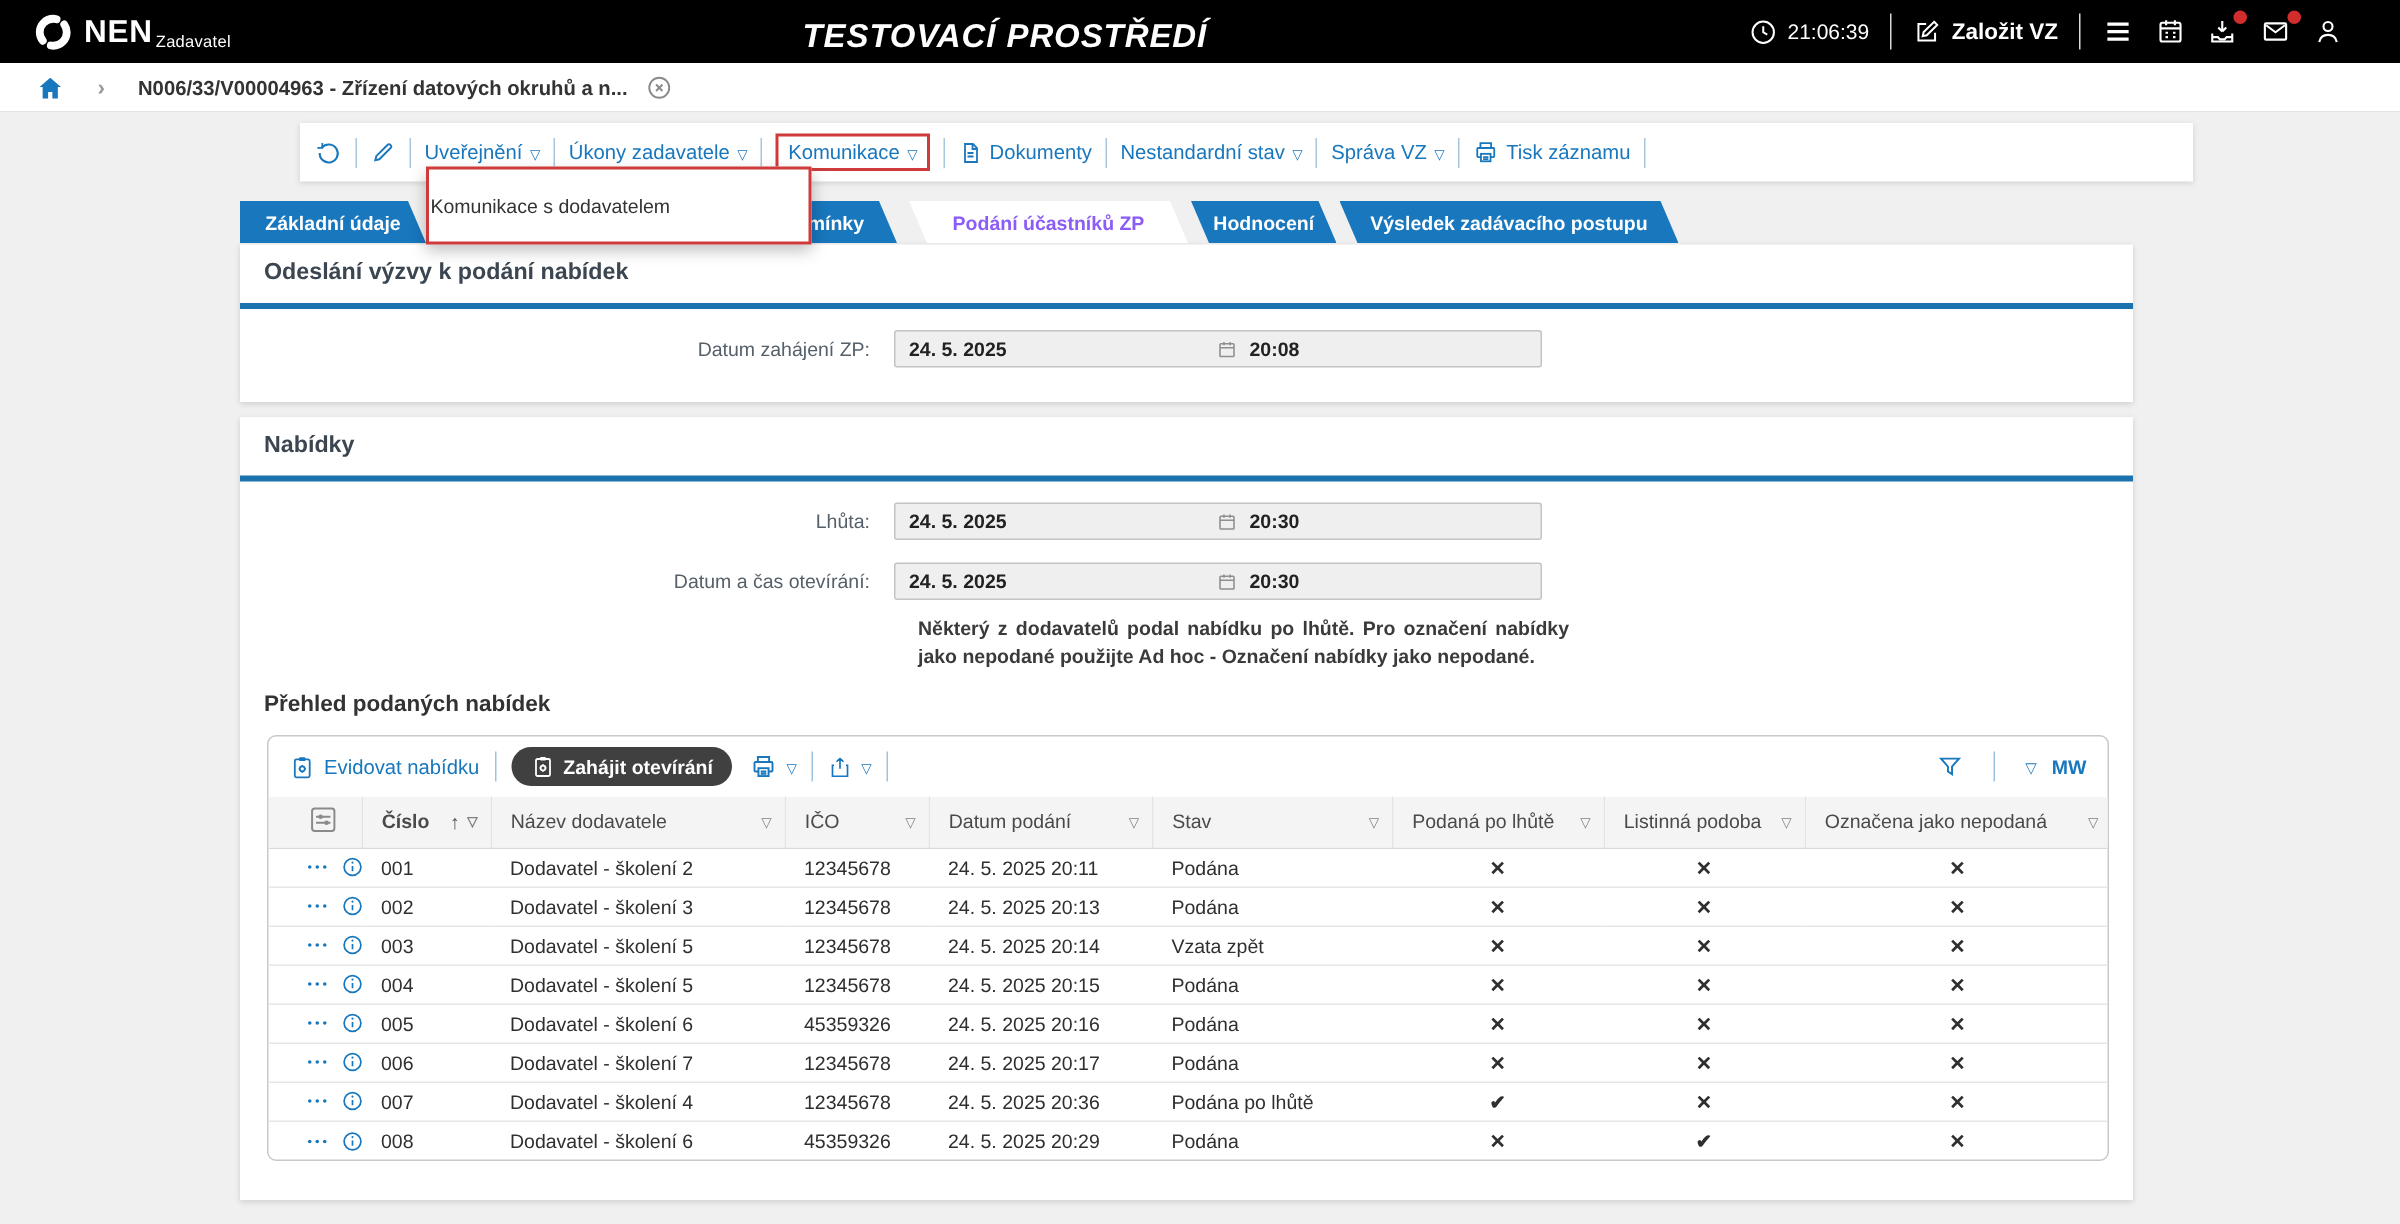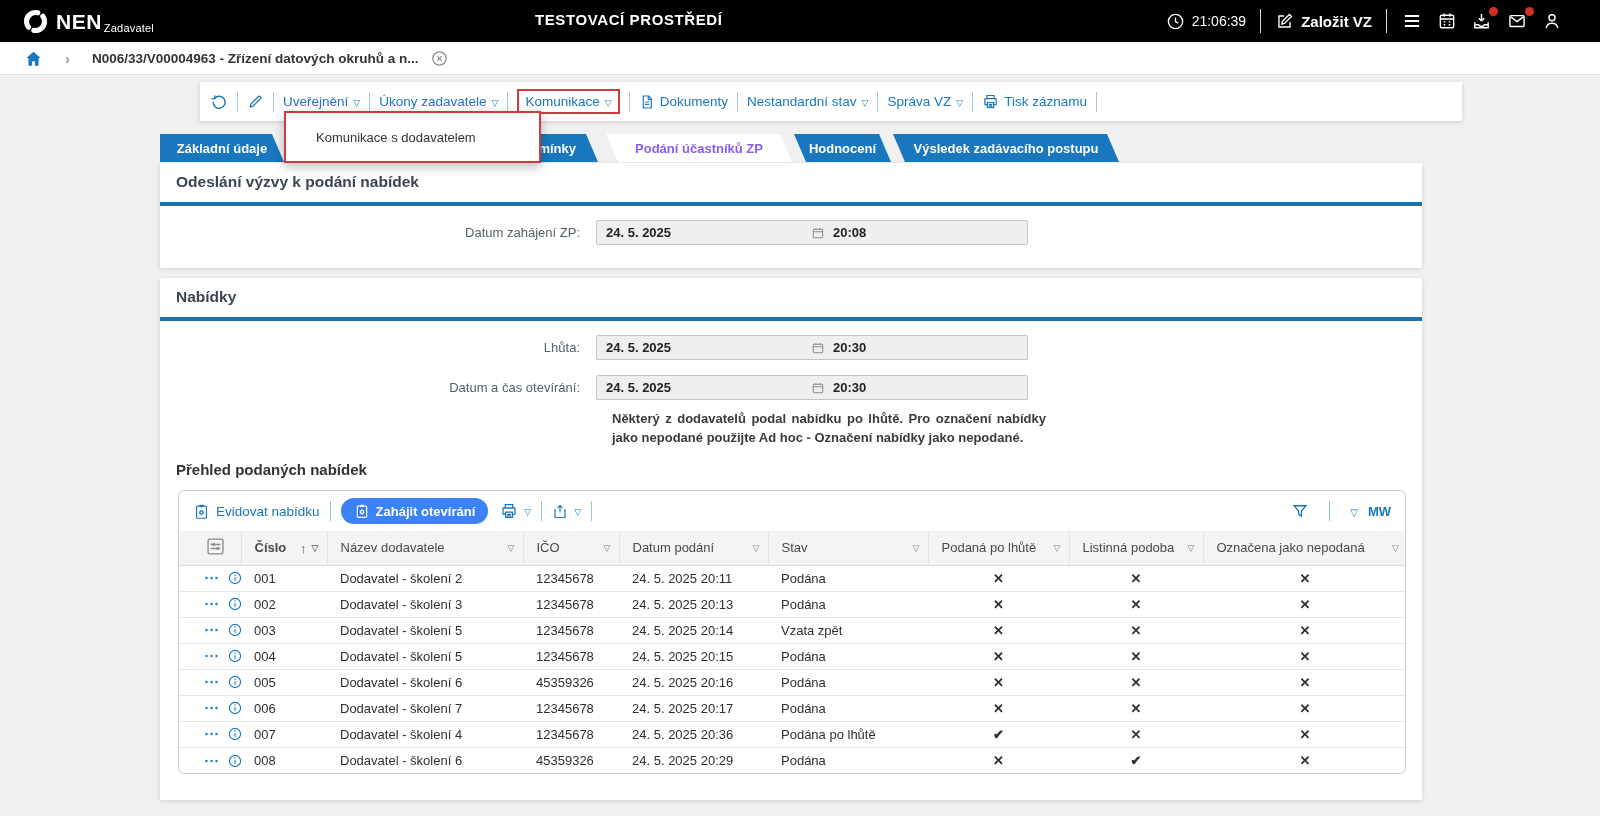--- a/index.html
+++ b/index.html
@@ -12,21 +12,21 @@
 
   
   .app-header {
     position:absolute; left:0; top:0; width:1600px; height:42px;
     background:#000000; color:#fff; display:flex; align-items:center;
   }
   .logo-wrap { display:flex; align-items:center; margin-left:22px; }
   .logo-ring { width:27px; height:27px; }
   .logo-text { margin-left:7px; font-size:21px; font-weight:bold; letter-spacing:.5px; line-height:1; }
   .logo-sub { font-size:11px; font-weight:normal; margin-left:2px; position:relative; top:7px; letter-spacing:.2px; }
-  .env-title { position:absolute; left:535px; top:11px; font-size:15px; font-weight:bold; letter-spacing:.6px; }
+  .env-title { position:absolute; left:535px; top:11px; font-size:22px; font-weight:bold; letter-spacing:.6px;font-style:italic; }
   .header-right { position:absolute; right:38px; top:0; height:42px; display:flex; align-items:center; gap:14px; }
   .hdr-item { display:flex; align-items:center; gap:7px; }
   .hdr-time { font-size:14px; }
   .hdr-divider { width:1px; height:24px; background:rgba(255,255,255,.85); }
   .hdr-create { font-size:15px; font-weight:bold; }
   .hdr-icon { position:relative; display:inline-flex; }
   .badge { position:absolute; top:-4px; right:-6px; width:9px; height:9px; border-radius:50%; background:#d22d2d; }
 
   
   .breadcrumb-bar {
@@ -54,21 +54,21 @@
     clip-path: polygon(0 0, calc(100% - 12px) 0, 100% 100%, 12px 100%); z-index:1; cursor:pointer;
   }
   .tab.first { clip-path: polygon(0 0, calc(100% - 12px) 0, 100% 100%, 0 100%); }
   .tab.partial { justify-content:flex-end; padding-right:22px; }
   .tab.active { background:#fff; color:#8b5cf6; z-index:3; box-shadow:0 -1px 3px rgba(0,0,0,.15); }
 
   
   .menu-dropdown {
     position:absolute; left:284px; top:111px; width:257px; height:52px; background:#fff;
     border:2px solid #cf3b3b; box-shadow:0 4px 10px rgba(0,0,0,.25); z-index:10;
-    display:flex; align-items:center; padding-left:30px; font-size:13px; color:#333; cursor:pointer;
+    display:flex; align-items:center; padding-left:1px; font-size:13px; color:#333; cursor:pointer;
   }
 
   
   .section-title { position:absolute; left:16px; top:10px; font-size:15.5px; font-weight:bold; color:#3c4651; }
   .blue-bar { position:absolute; left:0; top:39px; width:100%; height:4px; background:#1b72ae; }
   .card1 { left:160px; top:163px; width:1262px; height:105px; }
   .card2 { left:160px; top:278px; width:1262px; height:522px; }
 
   .field-row { position:absolute; left:0; width:900px; height:25px; display:flex; align-items:center; }
   .field-label { width:436px; text-align:right; padding-right:16px; font-size:13px; color:#56606a; }
@@ -88,21 +88,21 @@
 
   
   .offers-panel {
     position:absolute; left:18px; top:212px; width:1228px; height:284px;
     border:1px solid #c9c9c9; border-radius:6px; background:#fff; overflow:hidden;
   }
   .panel-toolbar { height:40px; display:flex; align-items:center; padding:0 14px; }
   .pt-link { display:flex; align-items:center; gap:6px; color:#1877bd; font-size:13.5px; cursor:pointer; }
   .pt-sep { width:1px; height:20px; background:#9cc3e0; margin:0 10px; }
   .green-btn {
-    display:flex; align-items:center; gap:6px; background:#3b82f6; color:#fff; font-size:13px; font-weight:bold;
+    display:flex; align-items:center; gap:6px; background:#404040; color:#fff; font-size:13px; font-weight:bold;
     border:none; border-radius:14px; padding:5px 13px; cursor:pointer;justify-content:space-between;
   }
   .pt-right { margin-left:auto; display:flex; align-items:center; gap:10px; color:#1877bd; }
   .mw-label { font-size:13px; font-weight:bold; color:#1877bd; }
 
   table.offers { width:1226px; border-collapse:collapse; table-layout:fixed; }
   table.offers col.c0{width:62px} table.offers col.c1{width:86px} table.offers col.c2{width:196px}
   table.offers col.c3{width:96px} table.offers col.c4{width:149px} table.offers col.c5{width:160px}
   table.offers col.c6{width:141px} table.offers col.c7{width:134px} table.offers col.c8{width:204px}
   table.offers thead td {

